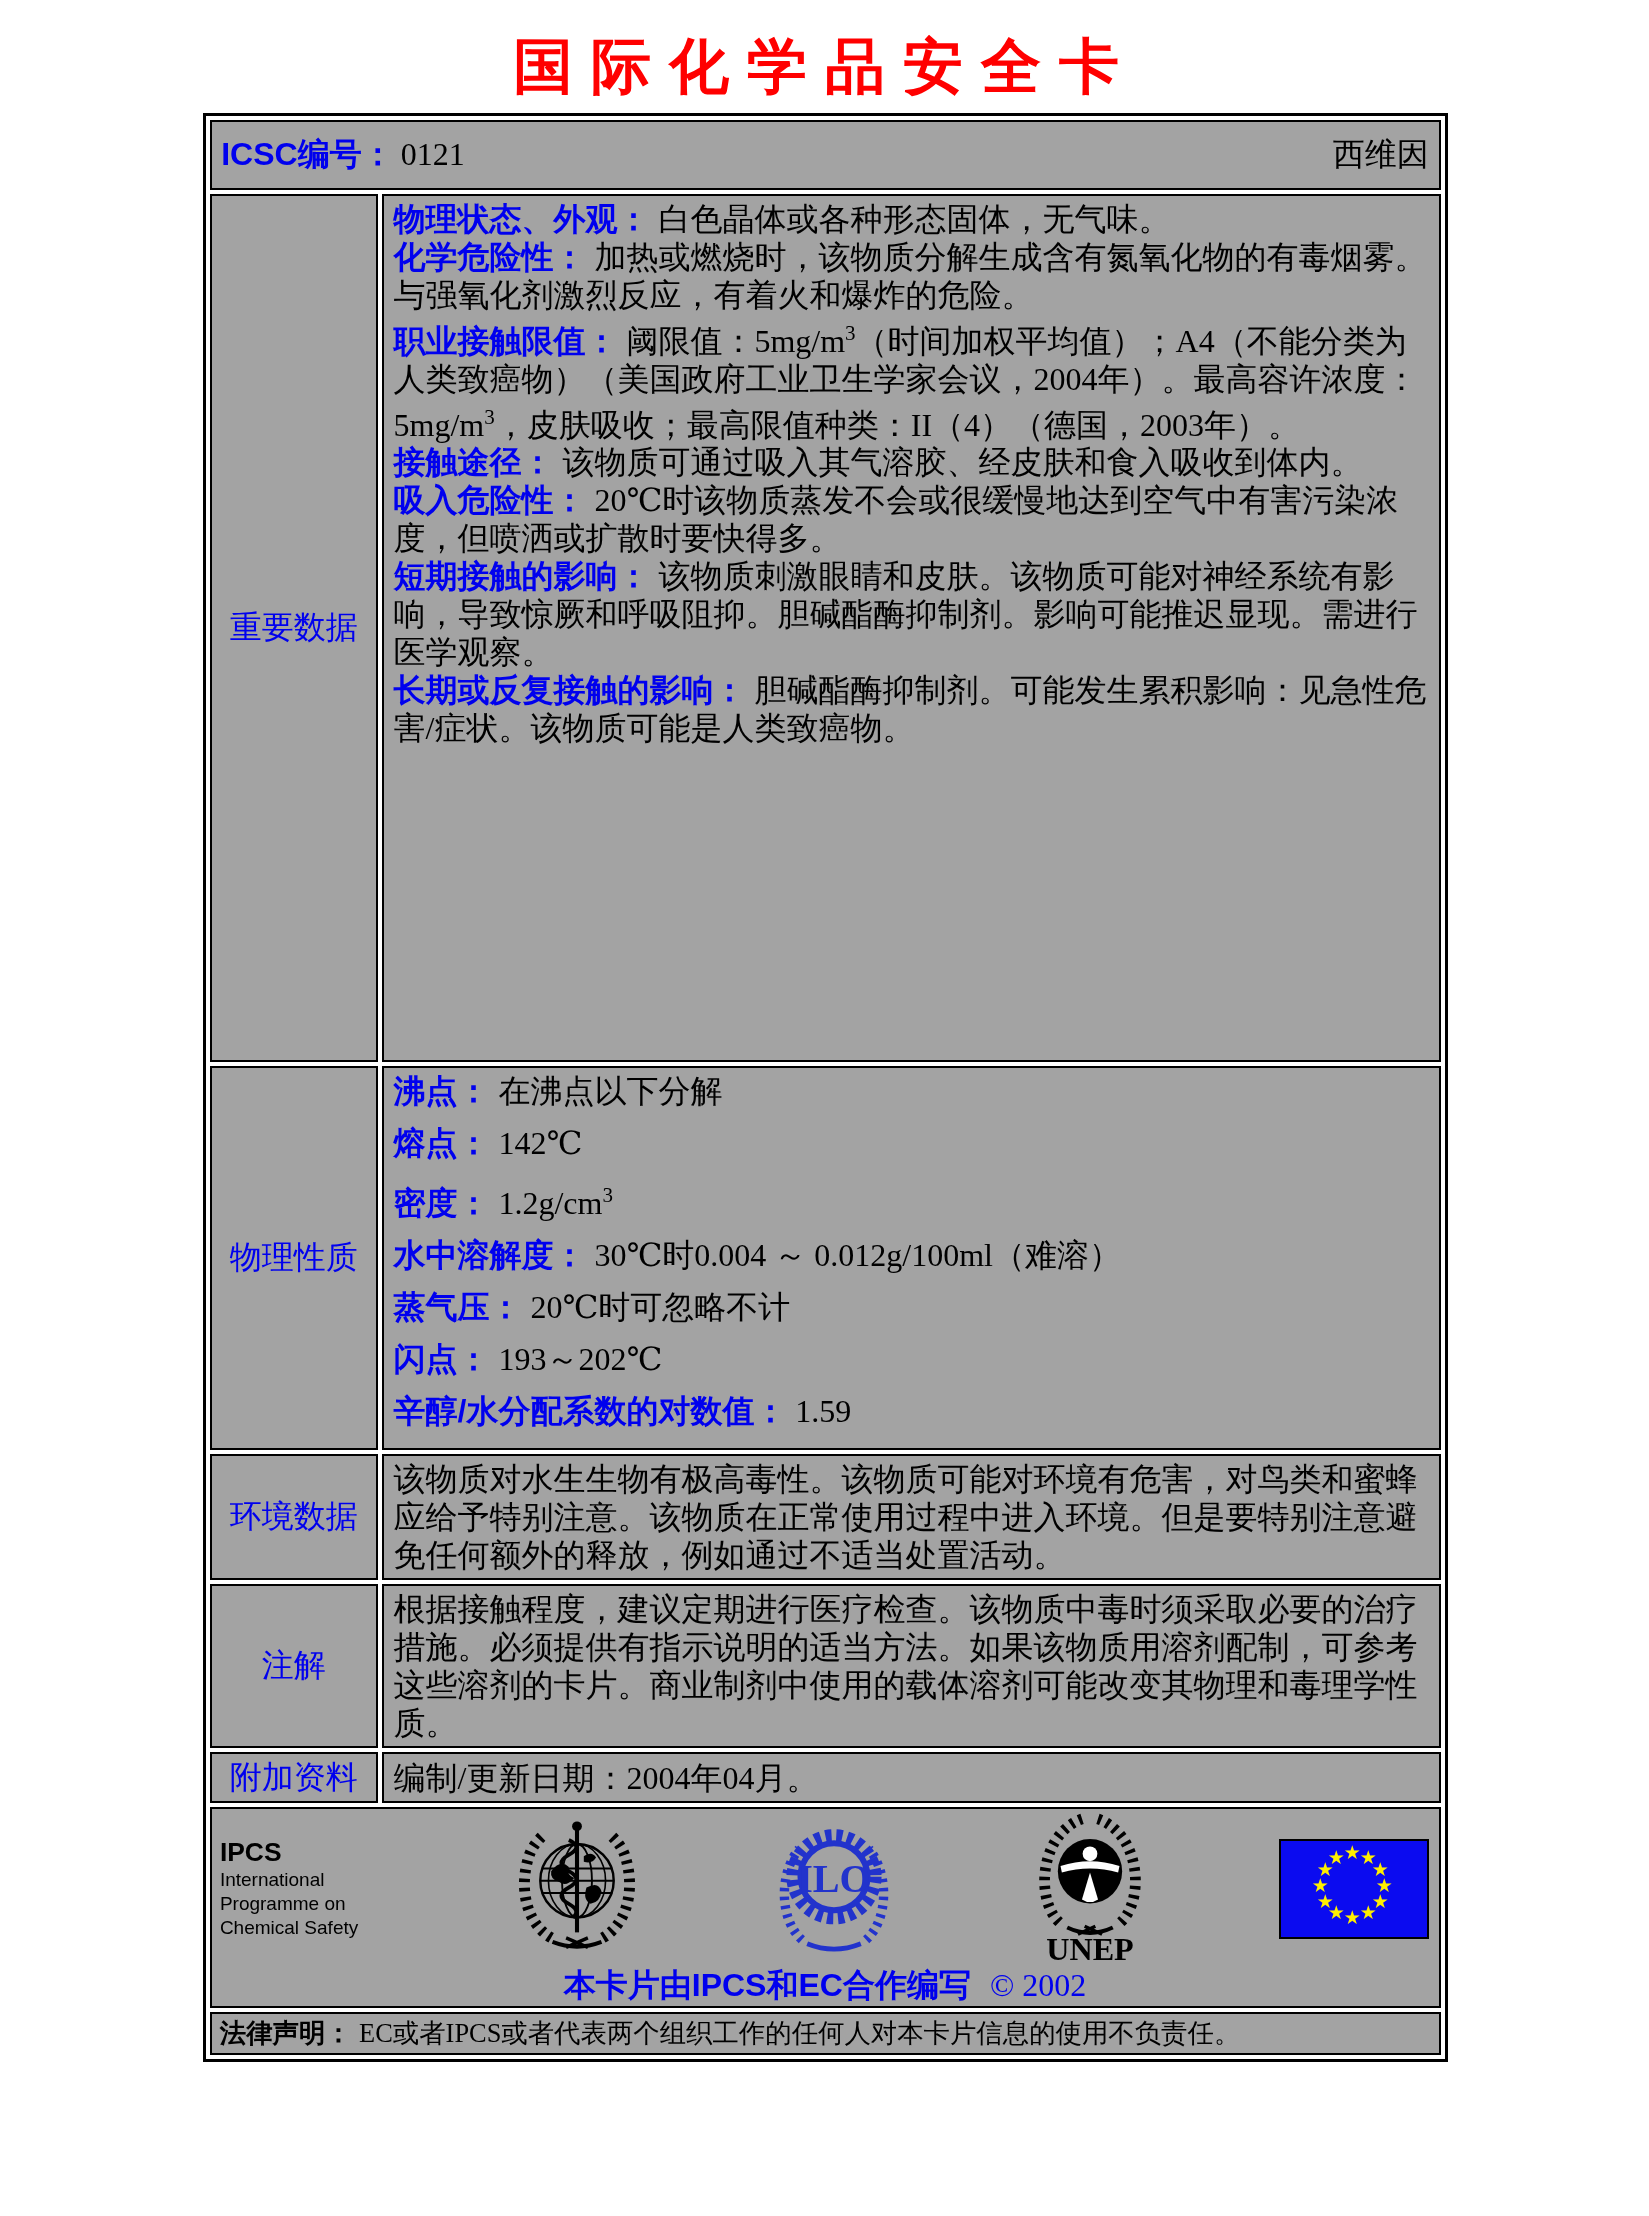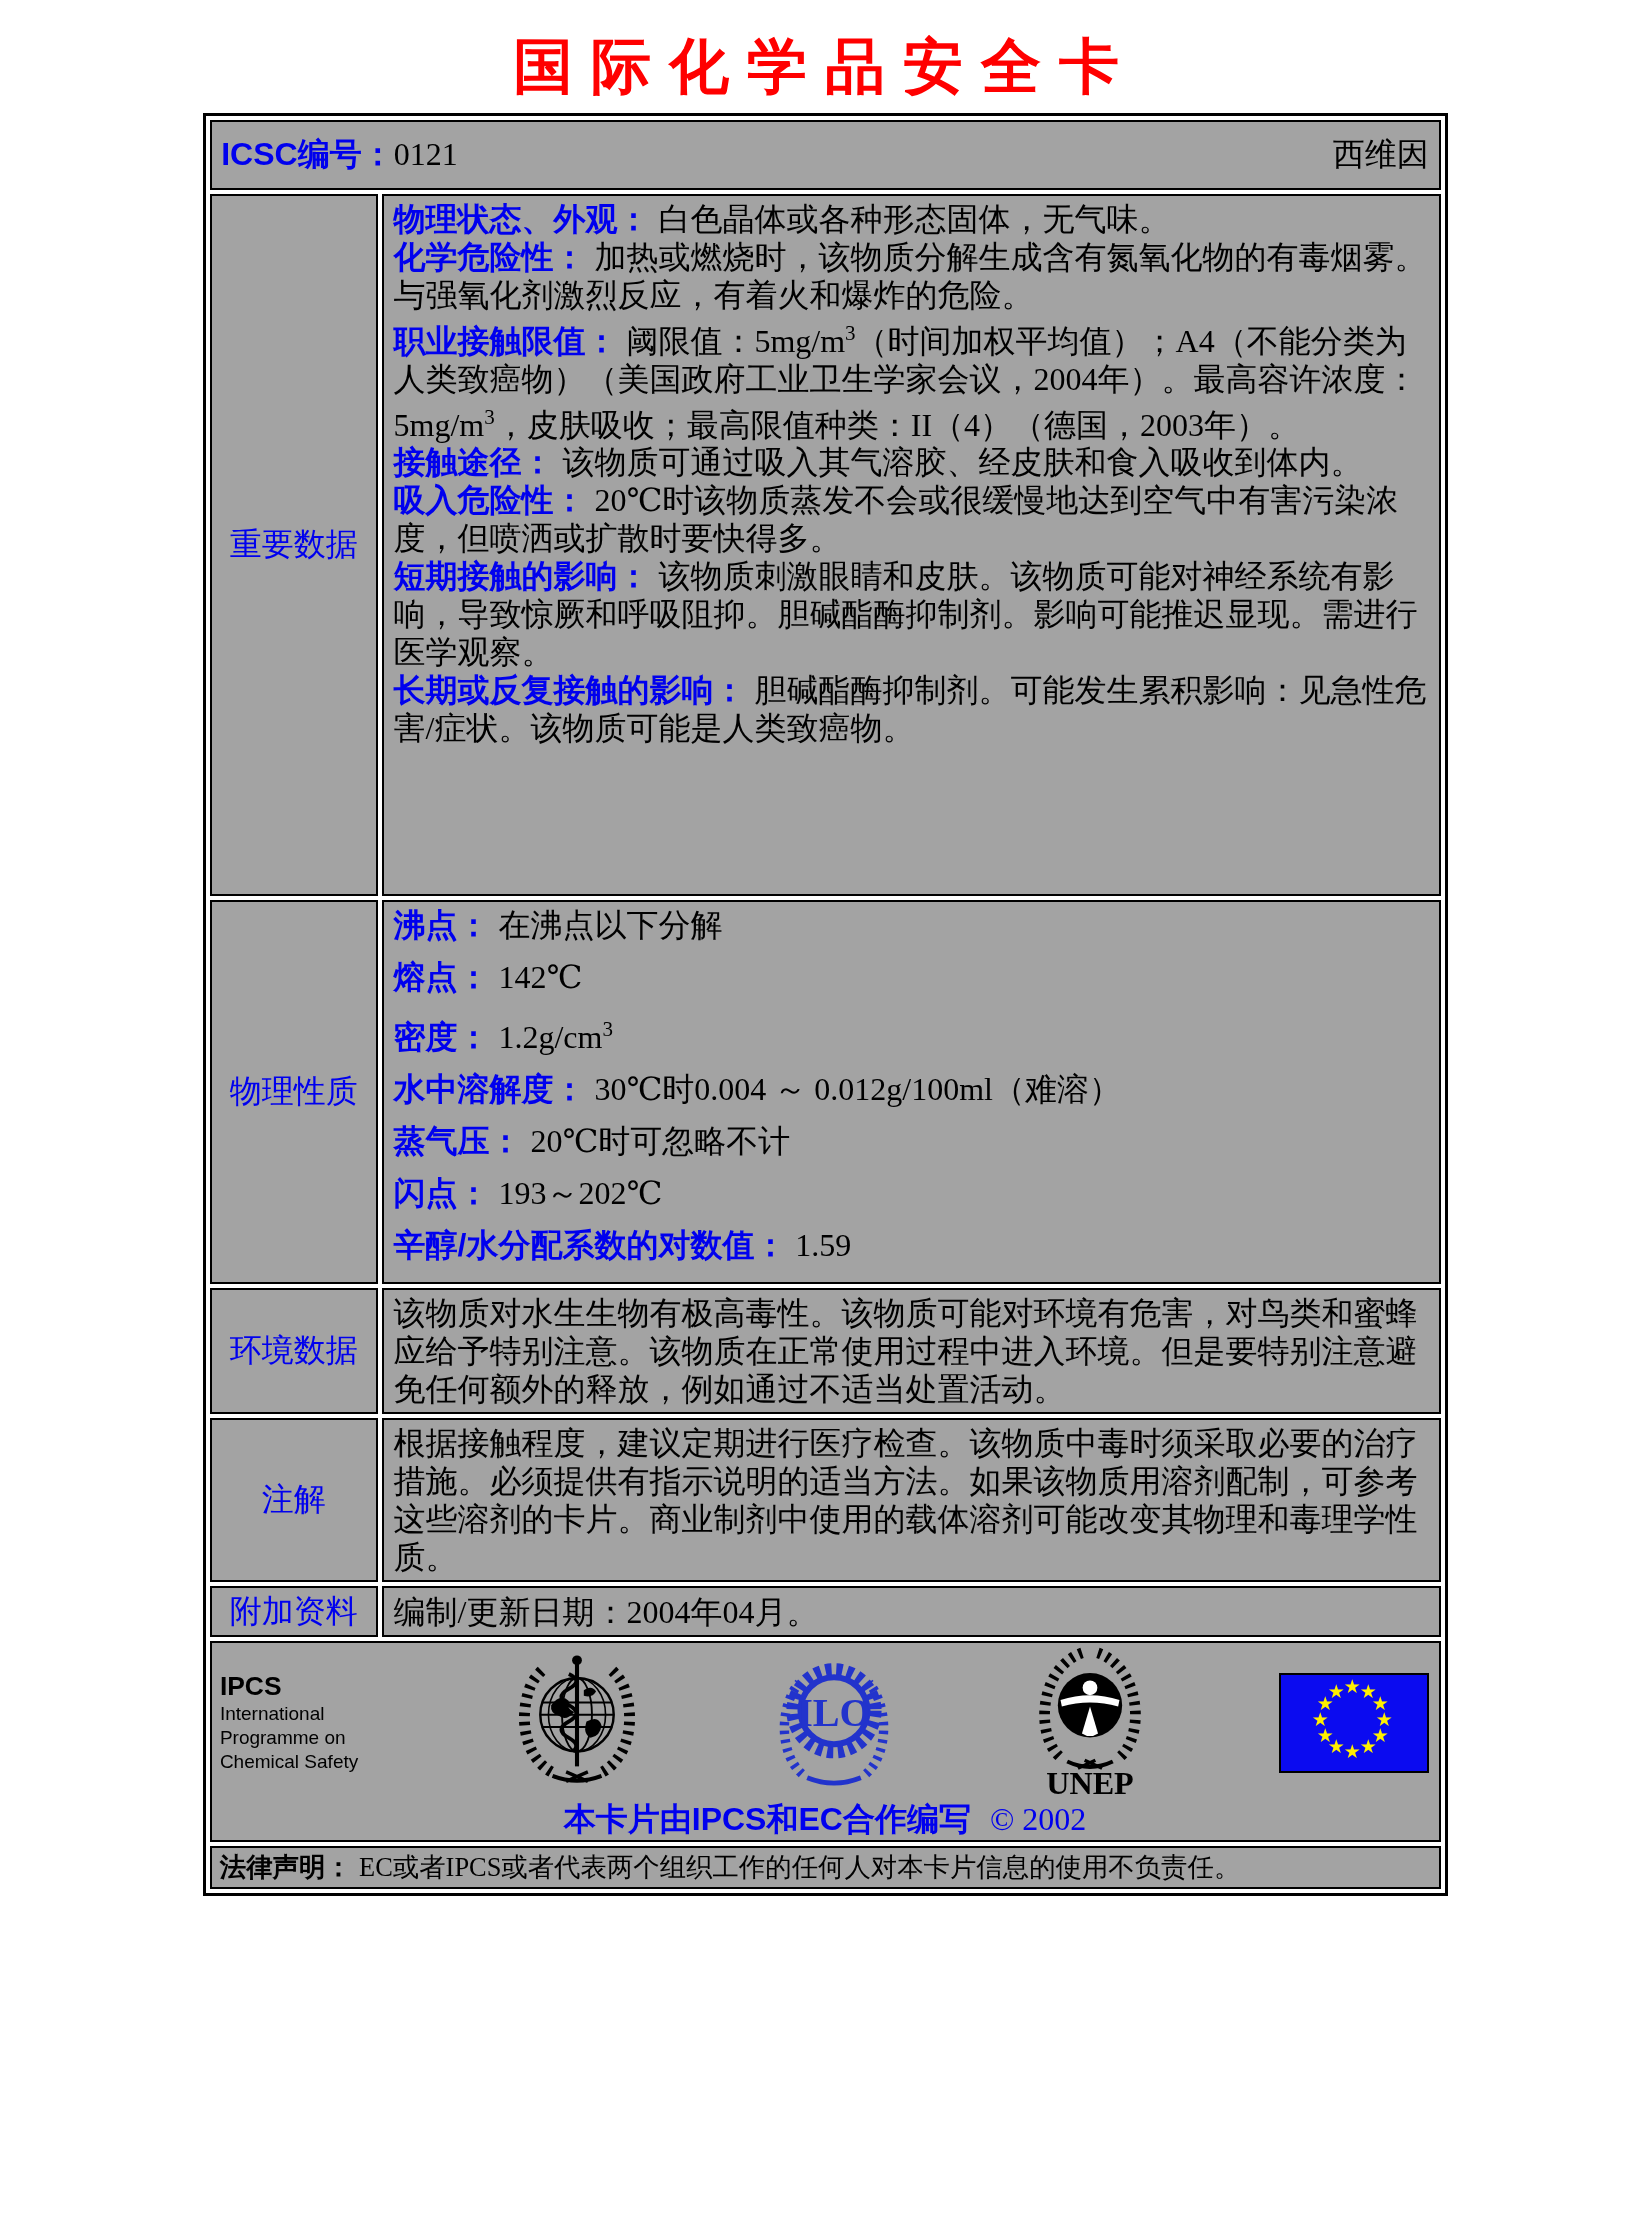--- a/index.html
+++ b/index.html
@@ -23,34 +23,34 @@
     background:#fff;
   }
   td{border:2.1px solid #000;box-sizing:border-box;vertical-align:top;background:#a3a3a3;}
   td.row-header{height:70px;vertical-align:middle;padding:0 9.7px;}
   .hdr-flex{display:flex;justify-content:space-between;align-items:center;}
   .hdr-left{display:flex;align-items:baseline;}
   .icsc-label{
     color:#0000ee;font-weight:bold;font-size:32px;
     font-family:"Liberation Sans","DejaVu Sans",sans-serif;
   }
-  .icsc-value{font-size:32px;}
+  .icsc-value{font-size:32px;margin-left:7px;}
   .chem-name{font-size:32px;}
   td.cell-label{
     width:167px;text-align:center;vertical-align:middle;
     color:#0000ee;font-size:32px;
     font-family:"Liberation Sans","DejaVu Sans",sans-serif;
     padding:0 2.8px;
   }
   td.cell-content{
     width:1050px;padding:4.2px 9.7px;
     font-size:32px;line-height:38px;
   }
   .cell-content p{margin:0;}
-  td.sec-important{height:702px;}
+  td.sec-important{height:868px;}
   td.sec-physical{height:377px;}
   td.sec-physical p{margin:0 0 14px 0;}
   td.sec-environment{height:118px;}
   td.sec-notes{height:147px;}
   td.sec-additional{height:40px;vertical-align:middle;}
   .seg-label{
     color:#0000ee;font-weight:bold;
     font-family:"Liberation Sans","DejaVu Sans",sans-serif;
   }
   .seg-label::after{content:" ";}

